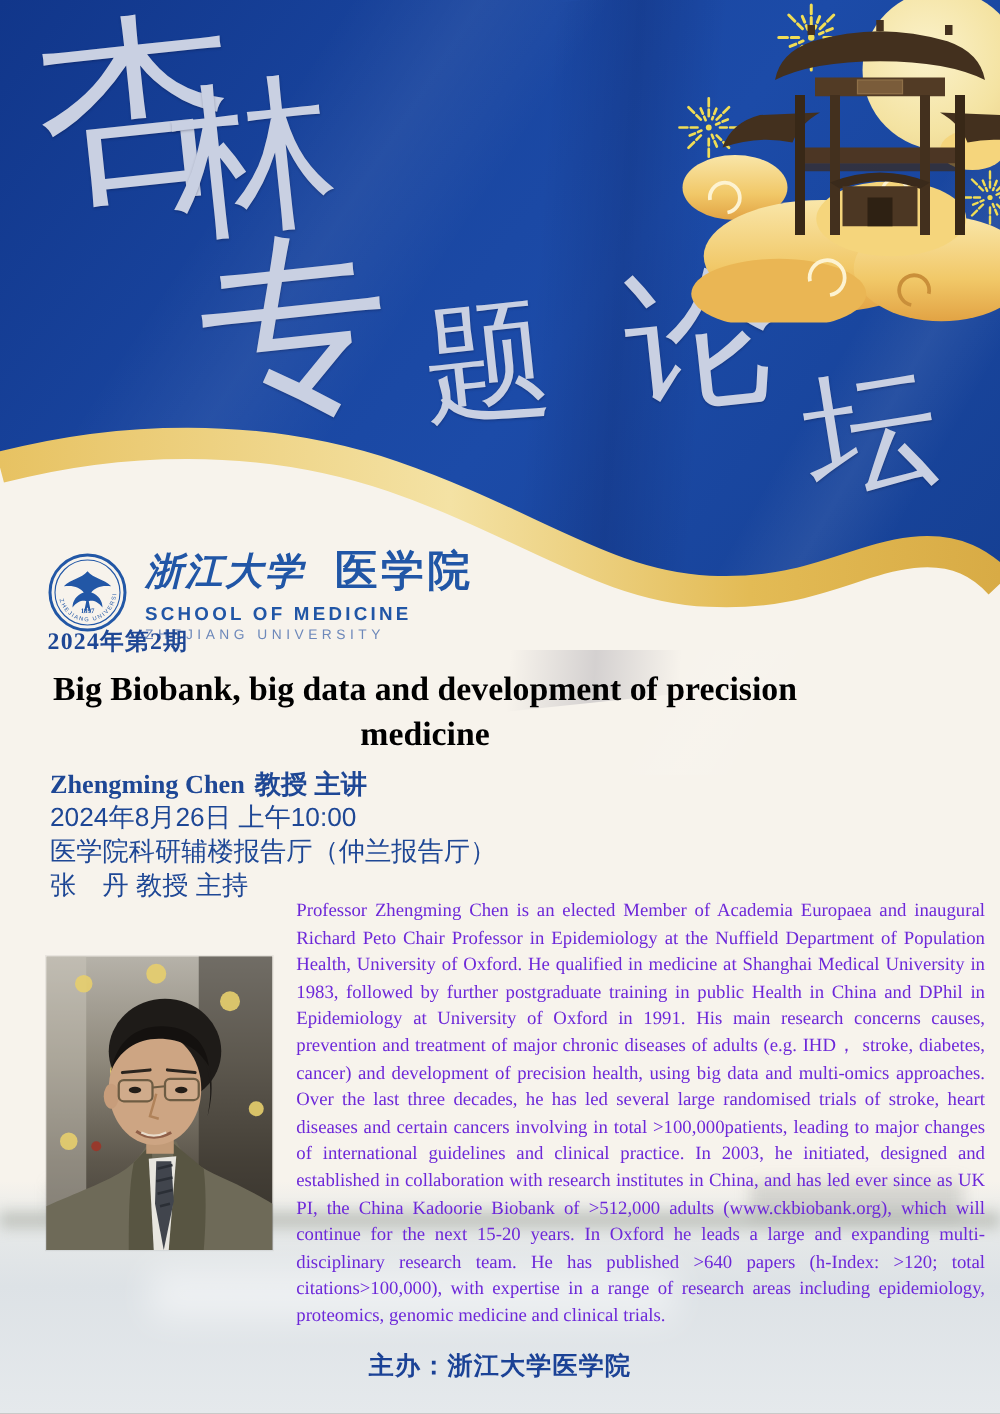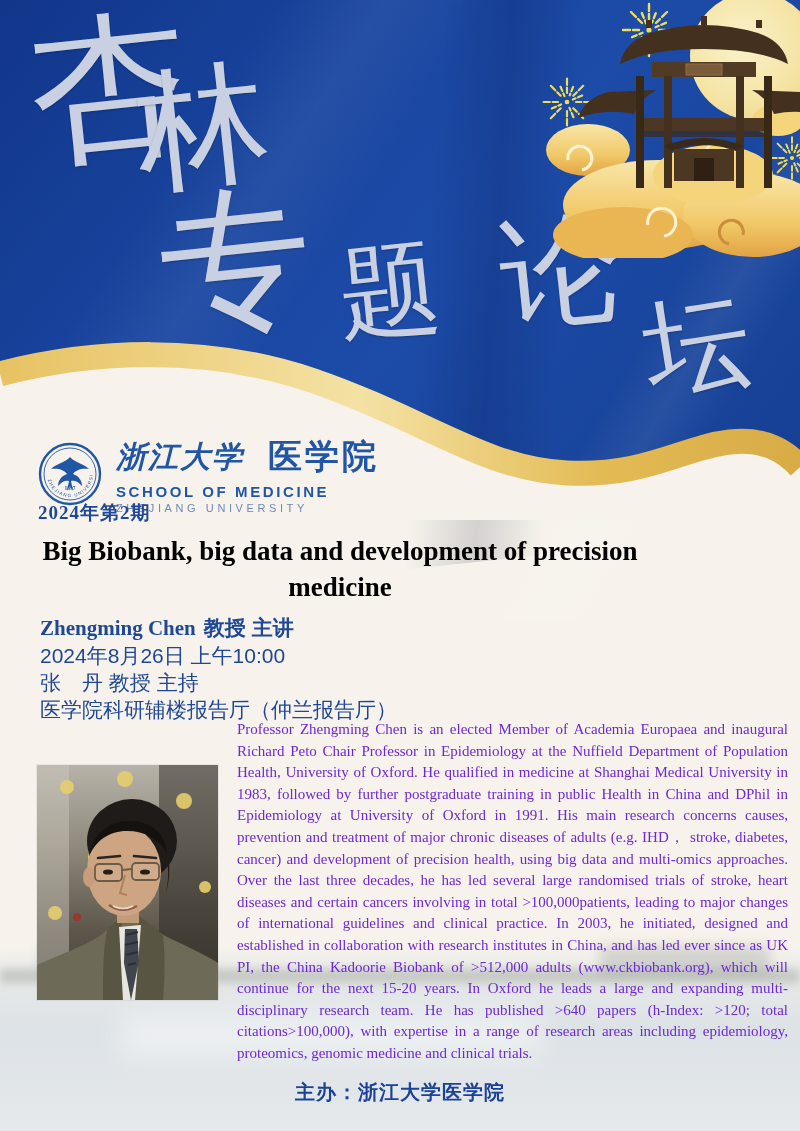--- a/index.html
+++ b/index.html
@@ -200,22 +200,22 @@
 
     <div class="issue">2024年第2期</div>
 
     <div class="title">Big Biobank, big data and development of precision medicine</div>
 
     <div class="speaker">
       <div>
         <span class="name">Zhengming Chen</span><span class="role">教授  主讲</span>
       </div>
       <div class="line">2024年8月26日 上午10:00</div>
+      <div class="line">医学院科研辅楼报告厅（仲兰报告厅）</div>
       <div class="line">张　丹 教授 主持</div>
-      <div class="line">医学院科研辅楼报告厅（仲兰报告厅）</div>
     </div>
 
     <svg class="photo" width="181" height="235" viewBox="0 0 181 235">
       <defs>
         <linearGradient id="pbg" x1="0" y1="0" x2="0" y2="1">
           <stop offset="0" stop-color="#b6b2a9"></stop>
             <stop offset="0.35" stop-color="#8f897c"></stop>
           <stop offset="0.7" stop-color="#5d574c"></stop>
             <stop offset="1" stop-color="#3e3a33"></stop>
         </linearGradient>

